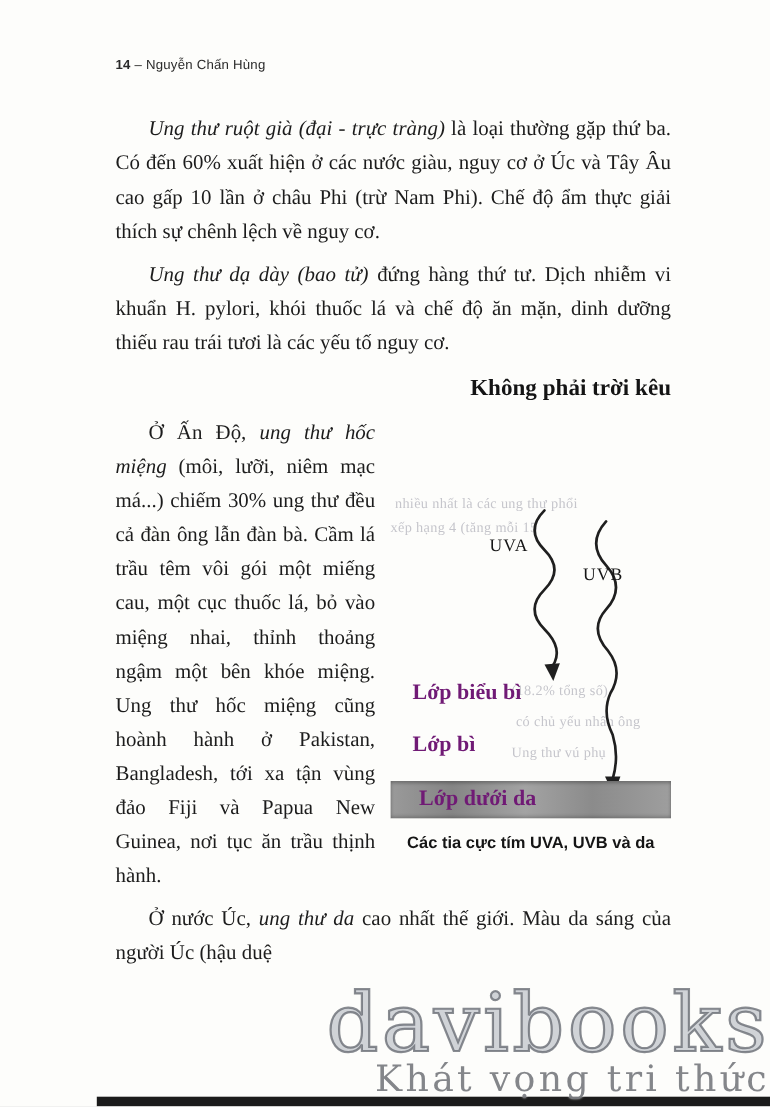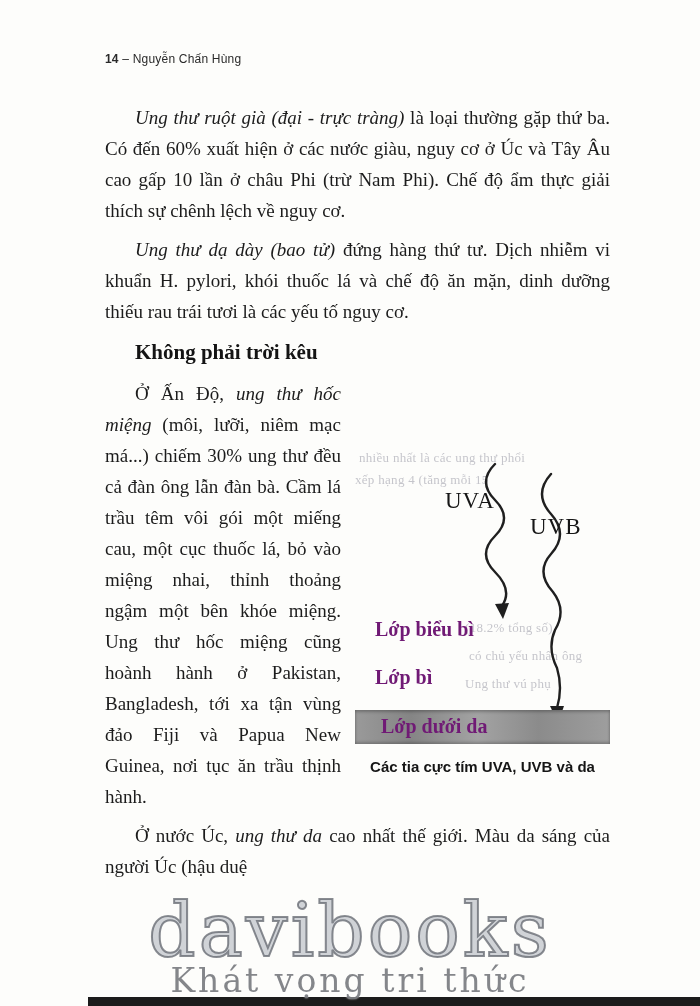--- a/index.html
+++ b/index.html
@@ -19,57 +19,57 @@
   }
   .running-head .num{font-weight:bold;}
   .content{
     position:absolute;top:102px;left:105px;width:505px;
     font-size:19px;line-height:31px;text-align:justify;
   }
   .content p{margin:0 0 8px 0;text-indent:30px;}
   .lead{font-style:italic;}
   .section-heading{
     font-size:21px;font-weight:bold;margin:10px 0 10px 30px;
-    text-align:left;color:#141414;
+    text-align:right;color:#141414;
   }
   
   .figure{
     float:right;
     width:255px;height:338px;
     margin:70px 0 6px 14px;
     position:relative;
     text-align:left;text-indent:0;
     font-size:19px;line-height:normal;
   }
   .bleed{
     position:absolute;
     font-size:13px;color:#8e8e9c;opacity:.5;
     filter:blur(.4px);
     white-space:nowrap;letter-spacing:.3px;
   }
   .uv-label{
-    position:absolute;font-size:23px;color:#161616;letter-spacing:1px;
+    position:absolute;font-size:16px;color:#161616;letter-spacing:1px;
   }
   .rays{position:absolute;top:0;left:0;}
   .layer-label{
     position:absolute;font-weight:bold;font-size:20px;color:#701a75;white-space:nowrap;
   }
   .subcutis-band{
     position:absolute;left:0;top:262px;width:255px;height:34px;
     background:linear-gradient(90deg,#9a9a9a 0%,#858585 22%,#a3a3a3 48%,#8b8b8b 72%,#9e9e9e 100%);
     box-shadow:inset 0 2px 3px rgba(0,0,0,.25), inset 0 -2px 3px rgba(0,0,0,.2);
   }
   .figure-caption{
     position:absolute;left:0;top:310px;width:255px;
     text-align:center;font-family:"Liberation Sans", sans-serif;
     font-weight:bold;font-size:15px;color:#151515;white-space:nowrap;
   }
   .watermark{
     position:absolute;top:893px;left:0;width:700px;
-    text-align:center;pointer-events:none;z-index:5;
+    text-align:right;pointer-events:none;z-index:5;
   }
   .watermark .wm-title{
     font-family:"DejaVu Serif", serif;
     font-size:74px;line-height:74px;
     color:rgba(198,201,206,.82);
     -webkit-text-stroke:2px rgba(97,102,109,.75);
     letter-spacing:3px;
   }
   .watermark .wm-tagline{
     font-family:"DejaVu Serif", serif;

